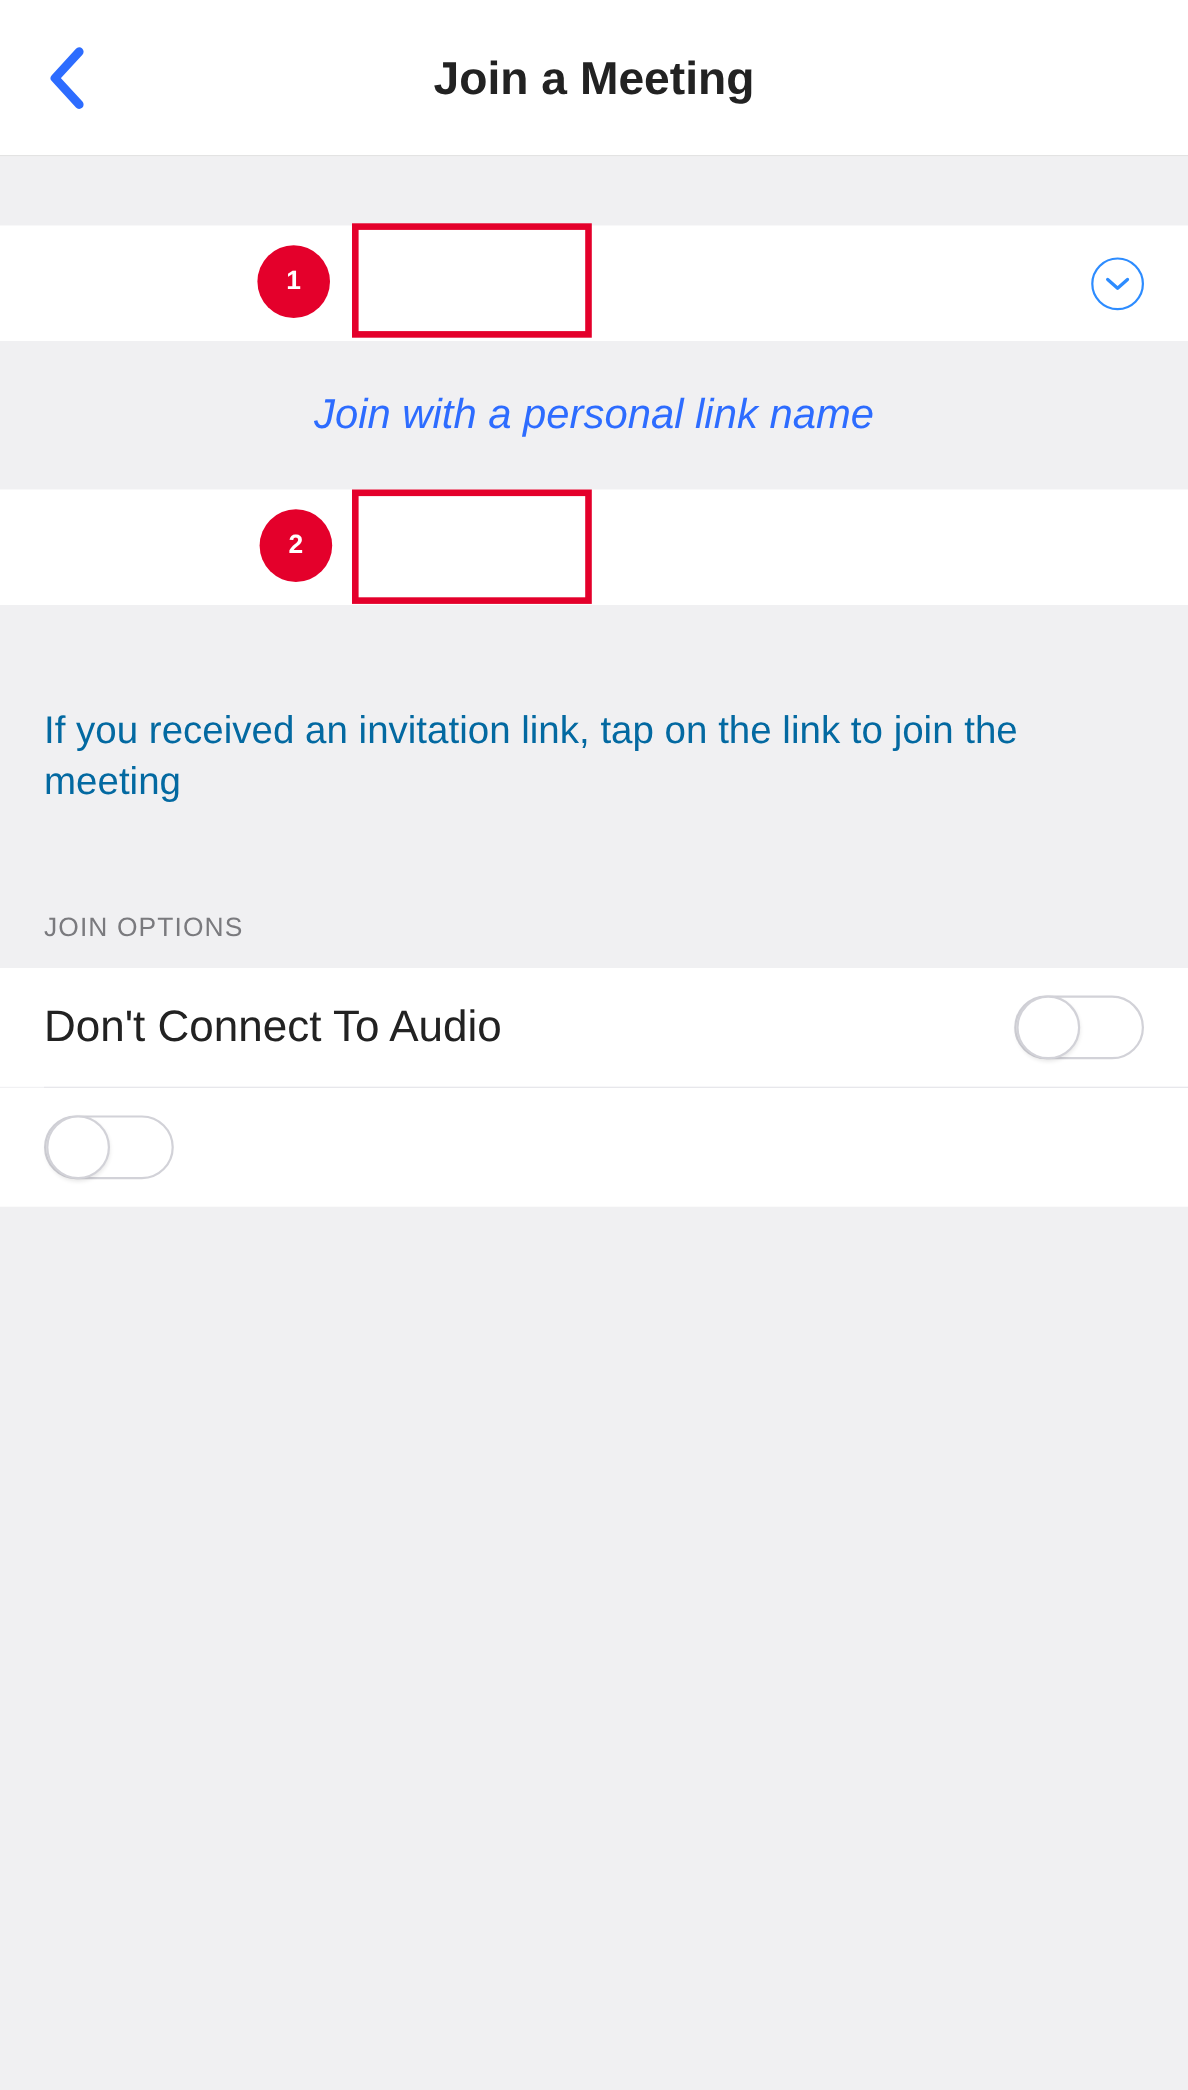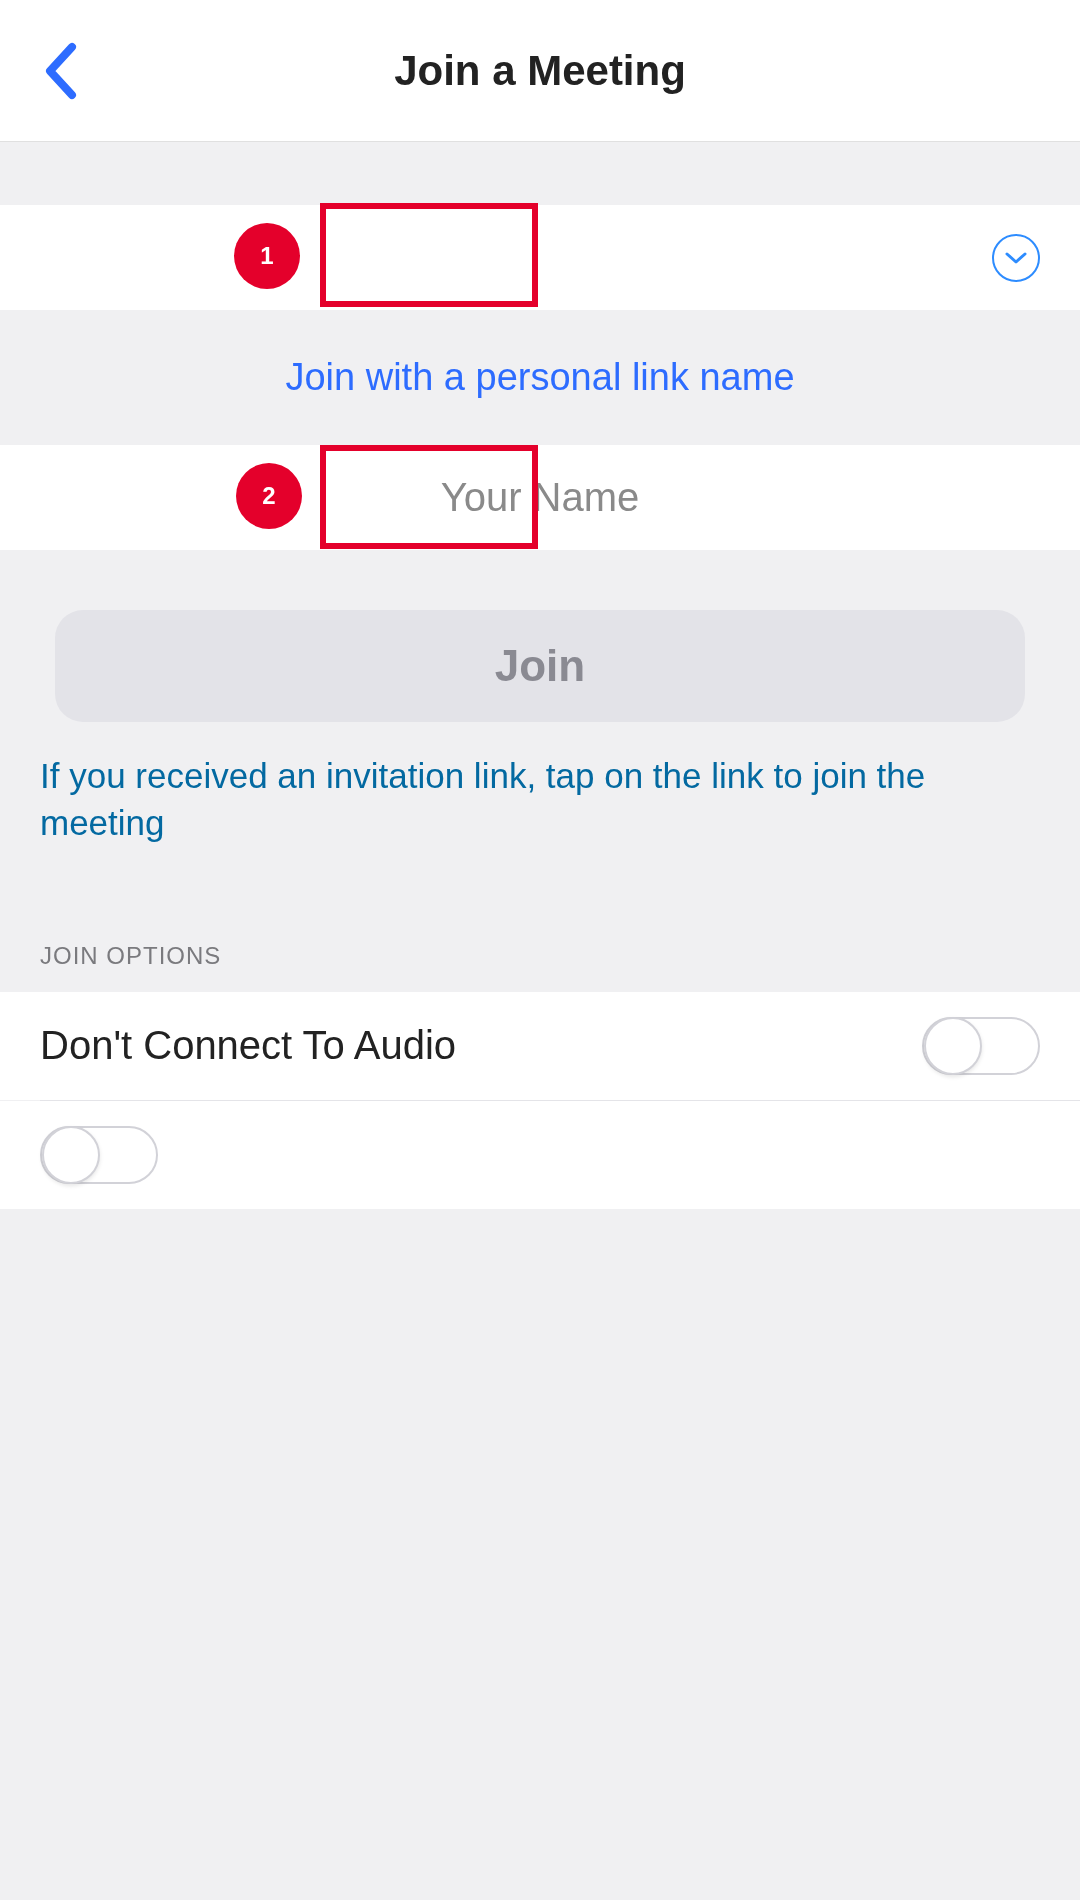--- a/index.html
+++ b/index.html
@@ -107,20 +107,21 @@
       font-weight: 600;
       pointer-events: none;
     }
 
     .link-row {
       height: 135px;
       background: #f0f0f2;
       display: flex;
       align-items: center;
       justify-content: center;
+      font-style: italic;
     }
     .link-text {
       font-size: 38px;
       color: #2d6cff;
       cursor: pointer;
     }
 
     .join-section {
       padding: 60px 55px 0 55px;
     }
@@ -216,30 +217,28 @@
   <div class="annotation-badge" style="left:234px; top:18px;">
     <span>1</span>
   </div>
 </div>
 
 <div class="link-row">
   <span class="link-text">Join with a personal link name</span>
 </div>
 
 <div class="input-row">
-  <input class="input-field" type="text" placeholder="Your Name" style="">
 
   <div class="annotation-box" style="left:320px; top:0px; width:218px; height:104px;"></div>
   <div class="annotation-badge" style="left:236px; top:18px;">
     <span>2</span>
   </div>
 </div>
 
 <div class="join-section">
-  <button class="join-button">Join</button>
   <div class="hint-text">If you received an invitation link, tap on the link to join the meeting</div>
 </div>
 
 <div class="section-header">JOIN OPTIONS</div>
 
 <div class="option-row">
   <span class="option-label">Don't Connect To Audio</span>
   <div class="toggle">
     <div class="toggle-knob"></div>
   </div>

